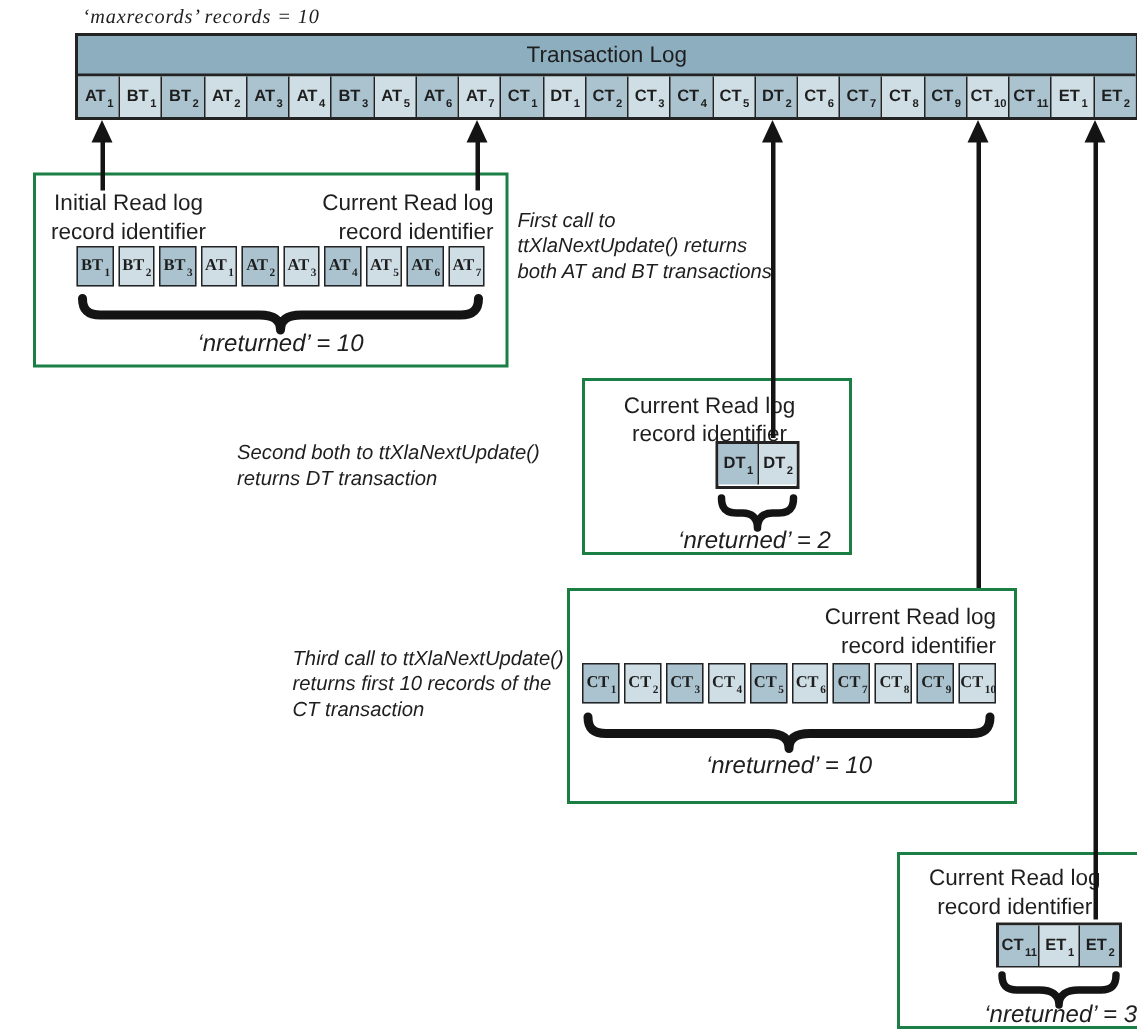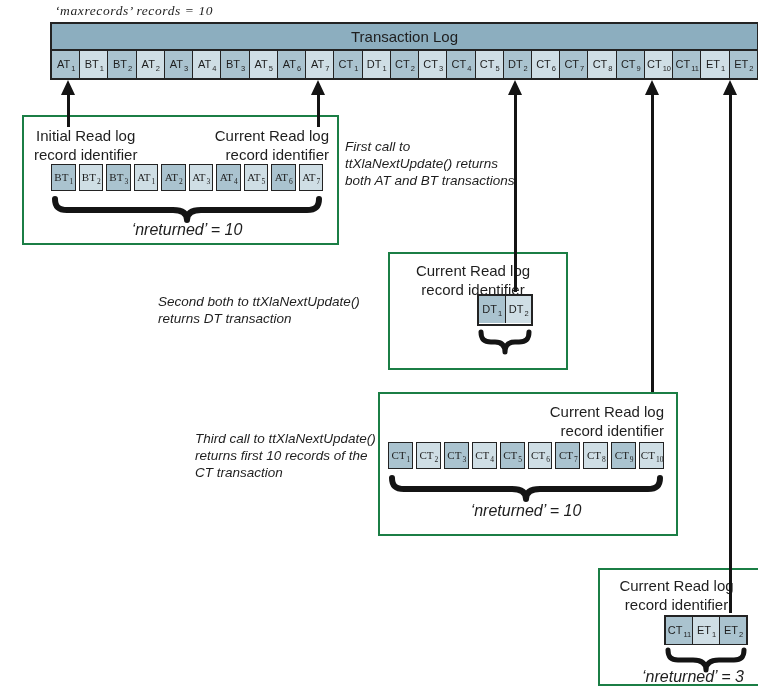--- a/index.html
+++ b/index.html
@@ -7,21 +7,21 @@
           font-family:"Liberation Sans",sans-serif;color:var(--ink,#1e1e1e);}
   .abs{position:absolute;}
 
   
   .maxrec{font-family:"Liberation Serif",serif;font-style:italic;font-size:13.5px;letter-spacing:.6px;}
 
   
   .tlog{border:2px solid #232323;}
   .tlog-header{height:25px;background:var(--header,#8caebf);border-bottom:2px solid #232323;
                display:flex;align-items:center;justify-content:center;font-size:15px;}
-  .cellrow{display:flex;}
+  .cellrow{display:flex;font-weight:bold;}
   .cell{display:flex;align-items:center;justify-content:center;font-size:11px;line-height:1;}
   .cell sub{font-size:7.5px;position:relative;top:4px;left:1px;}
   .dark{background:var(--cell_dark,#aac3cf);}
   .light{background:var(--cell_light,#cfdee5);}
   .contig .cell{border-left:1.5px solid #232323;height:27px;flex:1;}
   .contig .cell:first-child{border-left:none;}
   .contig{border:2px solid #232323;}
   .gapped{gap:3px;}
   .gapped .cell{border:1px solid #232323;flex:1;}
   .serif-cells .cell{font-family:"Liberation Serif",serif;}
@@ -220,20 +220,21 @@
           <sub>1</sub>
         </div>
         <div class="cell light">
           <span>DT</span>
           <sub>2</sub>
         </div>
       </div>
     <svg class="brace" style="left:87px;top:76px;" width="56" height="24" viewBox="0 0 56 24">
       <path d="M4,2 C4,9 7,12 14,12 L18,12 C24,12 28,15 28,22 M52,2 C52,9 49,12 42,12 L38,12 C32,12 28,15 28,22" fill="none" stroke="#141414" stroke-width="5" stroke-linecap="round"></path>
     </svg>
+    <div class="nret" style="left:33px;top:98px;width:160px;">‘nreturned’ = 2</div>
   </div>
 
   <div class="note" style="left:158px;top:293px;width:235px;">Second both to ttXlaNextUpdate()
 returns DT transaction</div>
 
   <div class="gbox" style="left:378px;top:392px;width:296px;height:140px;">
     <div class="boxlabel" style="right:12px;top:8px;text-align:right;">Current Read log
 record identifier</div>
     <div class="cellrow gapped serif-cells" style="position:absolute;left:8px;top:48px;width:276px;height:27px;">
         <div class="cell dark">
@@ -300,21 +301,21 @@
           <sub>1</sub>
         </div>
         <div class="cell dark">
           <span>ET</span>
           <sub>2</sub>
         </div>
       </div>
     <svg class="brace" style="left:64px;top:78px;" width="84" height="24" viewBox="0 0 84 24">
       <path d="M4,2 C4,9 7,12 14,12 L29,12 C37,12 42,15 42,22 M80,2 C80,9 77,12 70,12 L55,12 C47,12 42,15 42,22" fill="none" stroke="#141414" stroke-width="5" stroke-linecap="round"></path>
     </svg>
-    <div class="nret" style="left:28px;top:98px;width:130px;">‘nreturned’ = 3</div>
+    <div class="nret" style="left:28px;top:98px;width:130px;text-align:right;">‘nreturned’ = 3</div>
   </div>
 
 
   <div class="ahead" style="left:61px;top:80px;"></div>
   <div class="vline" style="left:67px;top:93px;height:34px;"></div>
 
   <div class="ahead" style="left:311px;top:80px;"></div>
   <div class="vline" style="left:317px;top:93px;height:34px;"></div>
 
   <div class="ahead" style="left:508px;top:80px;"></div>

